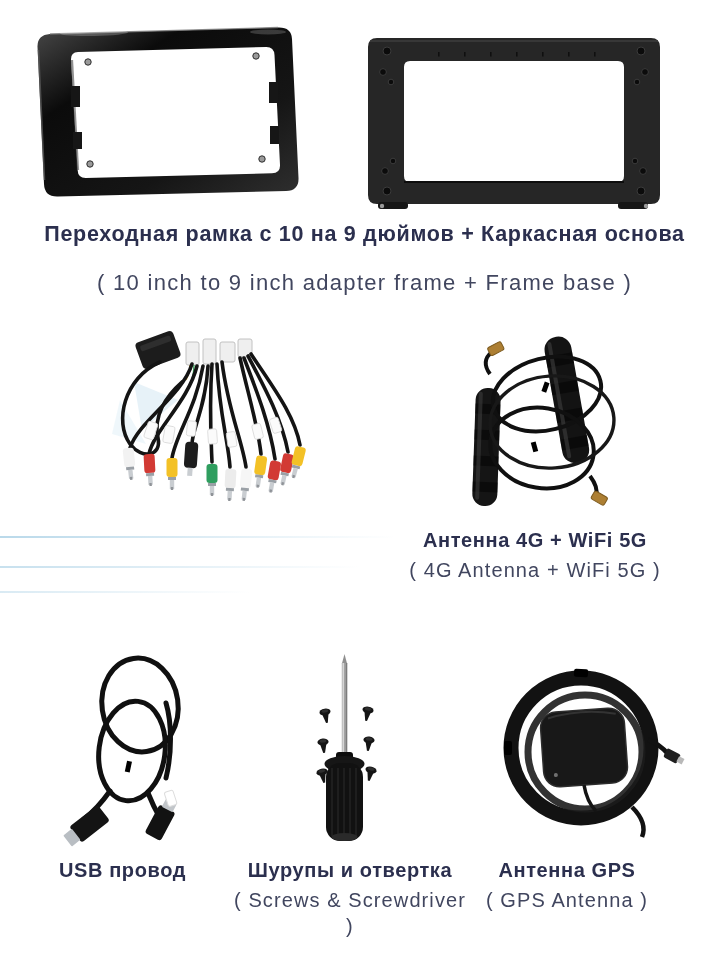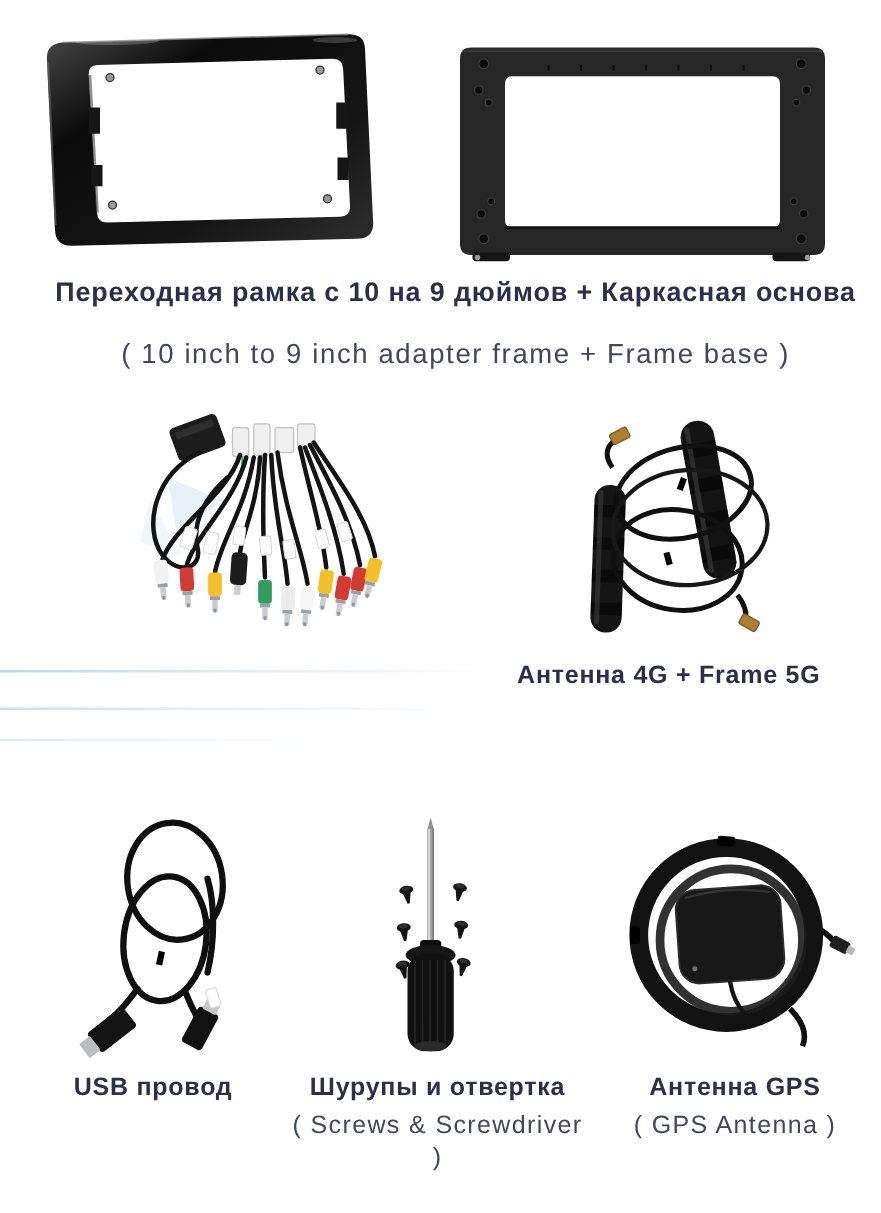--- a/index.html
+++ b/index.html
@@ -204,21 +204,22 @@
         <rect x="38" y="18" width="15" height="9" rx="2" fill="#ad7f33" stroke="#7c5a1f" stroke-width="1"></rect>
       </g>
       <g transform="rotate(30 150 172)">
         <rect x="142" y="168" width="15" height="9" rx="2" fill="#ad7f33" stroke="#7c5a1f" stroke-width="1"></rect>
       </g>
     </g>
   </svg>
 
 
   <div class="label-block" style="left:390px;top:528px;width:290px;">
-    <div class="ru">Антенна 4G + Frame 5G</div>
+    <div class="ru">Антенна 4G + WiFi 5G</div>
+    <div class="en">( 4G Antenna + WiFi 5G )</div>
   </div>
 
   <svg class="photo" style="left:48px;top:643px;" width="188" height="212" viewBox="0 0 188 212">
     <g fill="none" stroke="#101010" stroke-width="5" stroke-linecap="round">
       <ellipse cx="92" cy="62" rx="38" ry="47" transform="rotate(-8 92 62)"></ellipse>
       <ellipse cx="84" cy="108" rx="33" ry="50" transform="rotate(7 84 108)"></ellipse>
       <path d="M62,148 C52,162 44,170 36,176"></path>
       <path d="M100,150 C104,160 108,168 112,175"></path>
       <path d="M118,60 C124,80 124,110 118,135"></path>
     </g>
@@ -310,18 +311,18 @@
 
   <div class="label-block" style="left:15px;top:858px;width:215px;text-align:center;">
     <div class="ru">USB провод</div>
   </div>
 
   <div class="label-block" style="left:233px;top:858px;width:234px;">
     <div class="ru">Шурупы и отвертка</div>
     <div class="en">( Screws &amp; Screwdriver )</div>
   </div>
 
-  <div class="label-block" style="left:474px;top:858px;width:228px;">
+  <div class="label-block" style="left:453px;top:858px;width:228px;">
     <div class="ru">Антенна GPS</div>
     <div class="en">( GPS Antenna )</div>
   </div>
 
 </div>
 
 </body></html>

